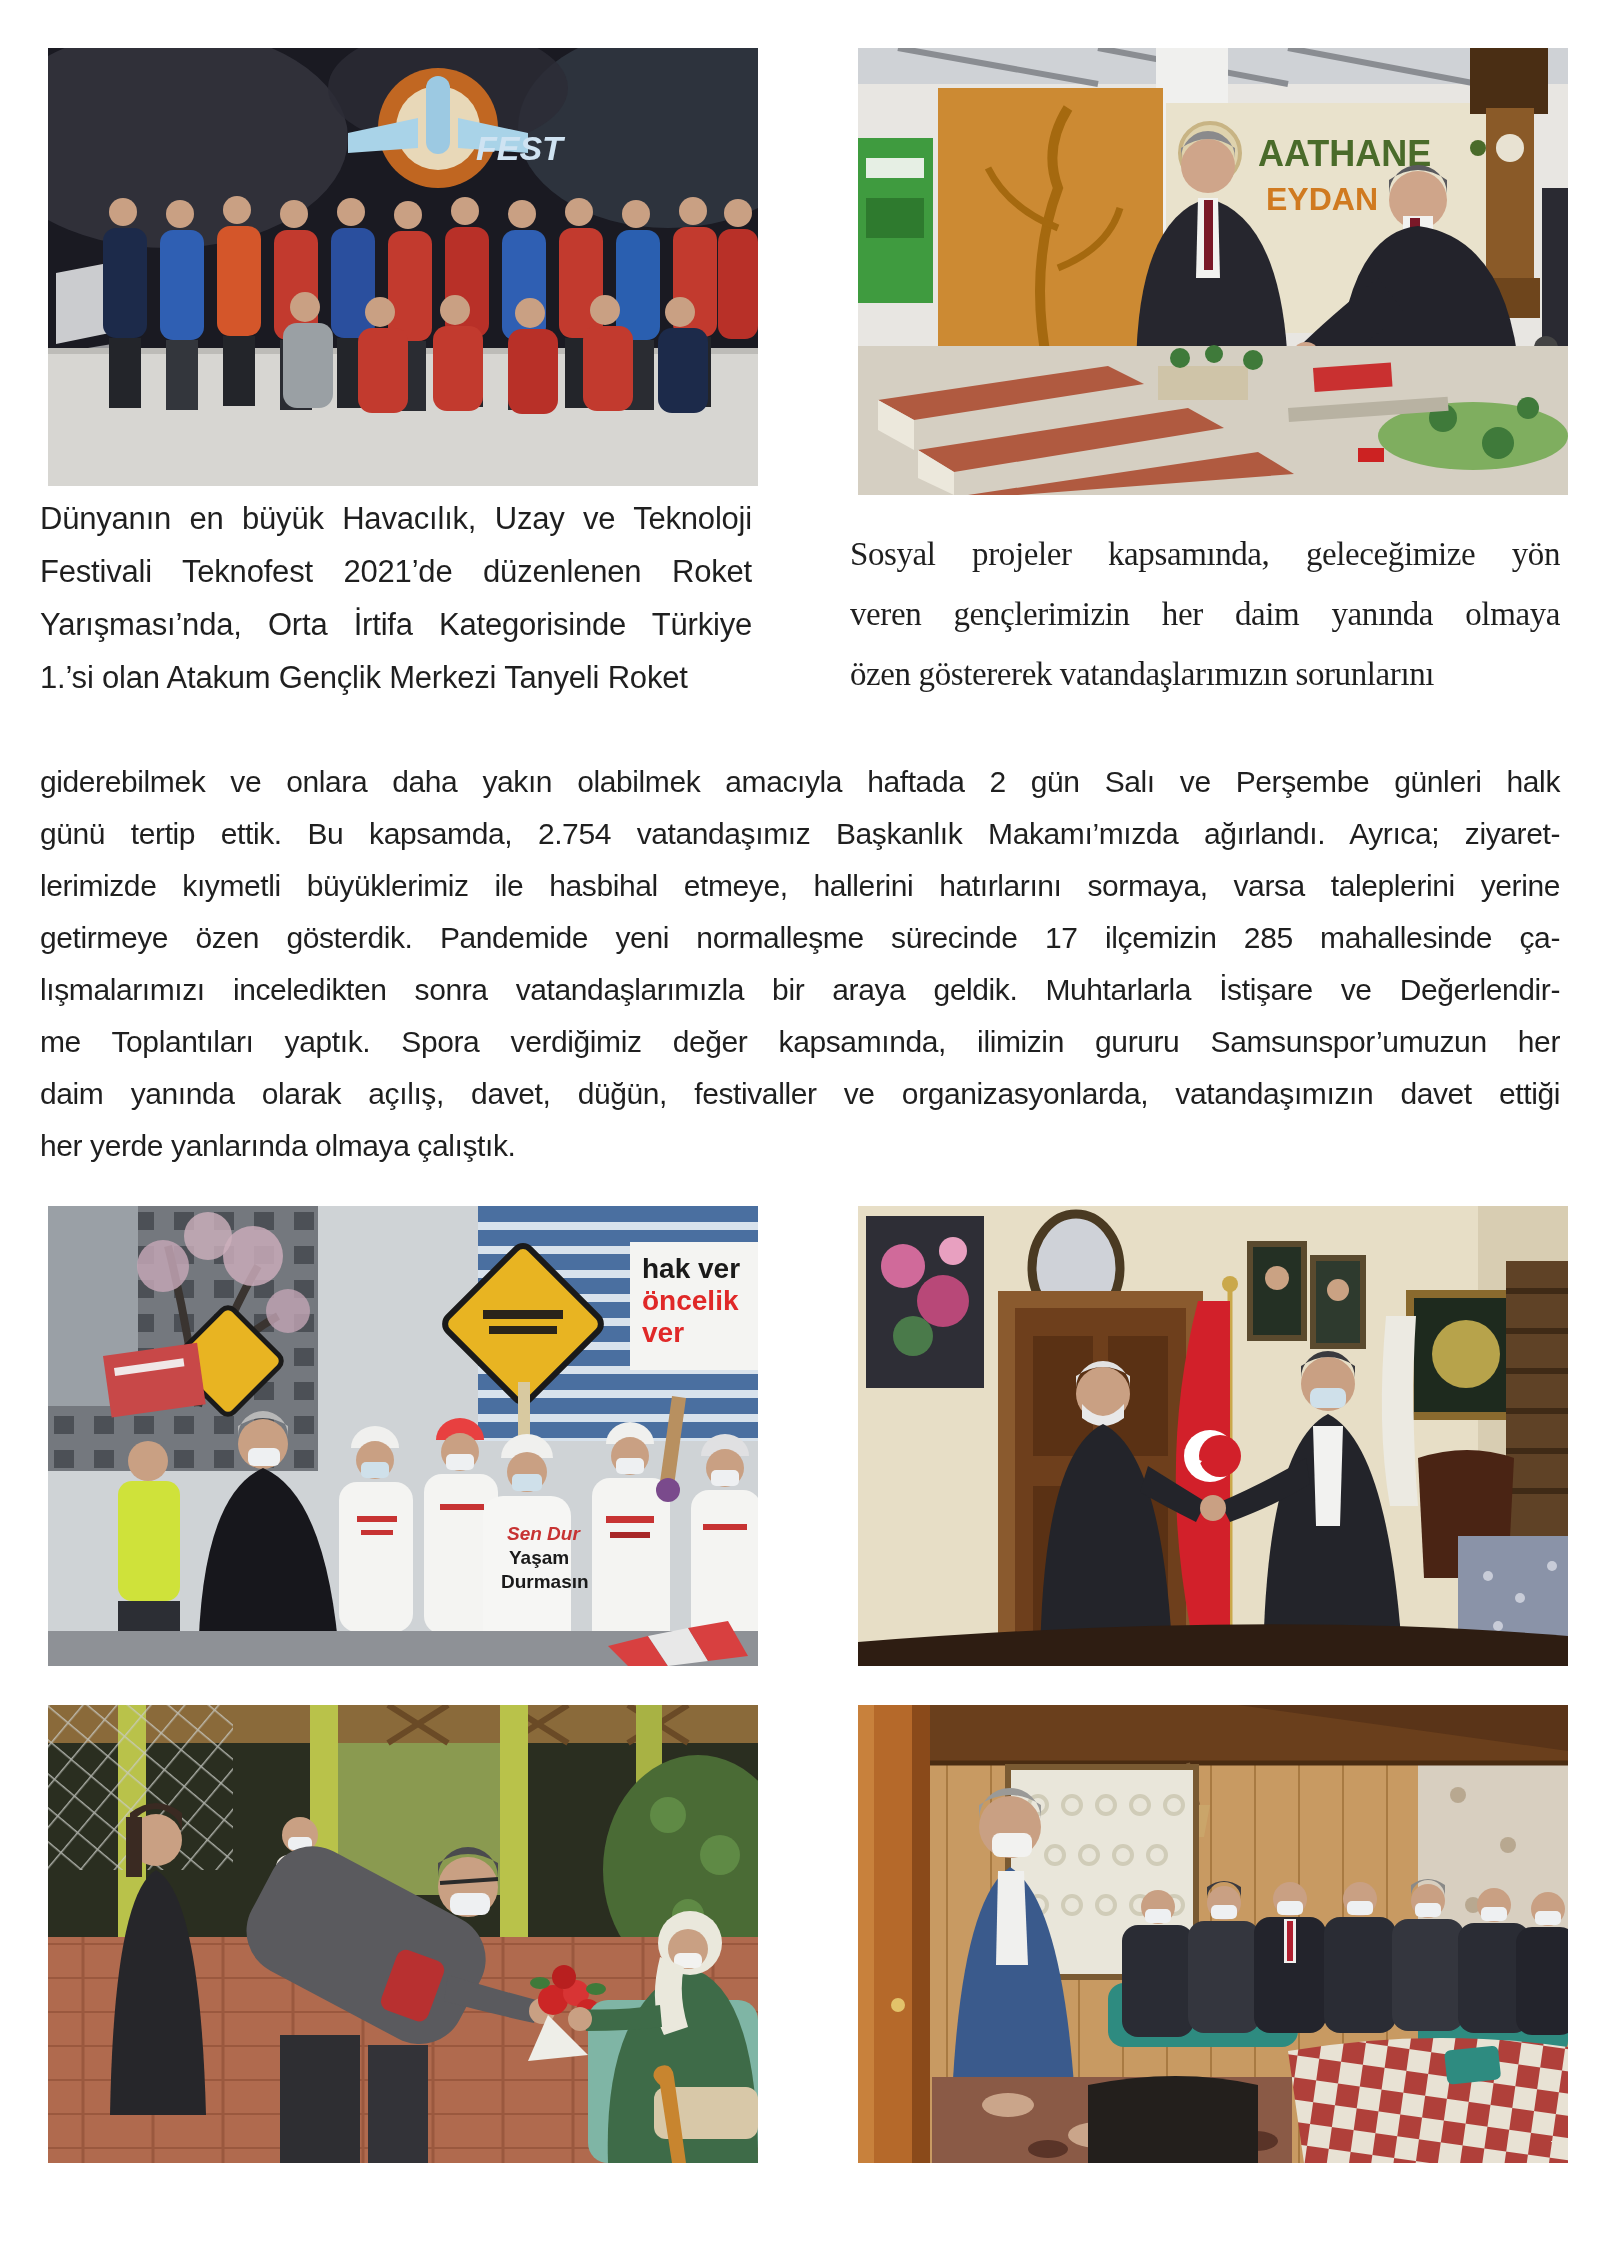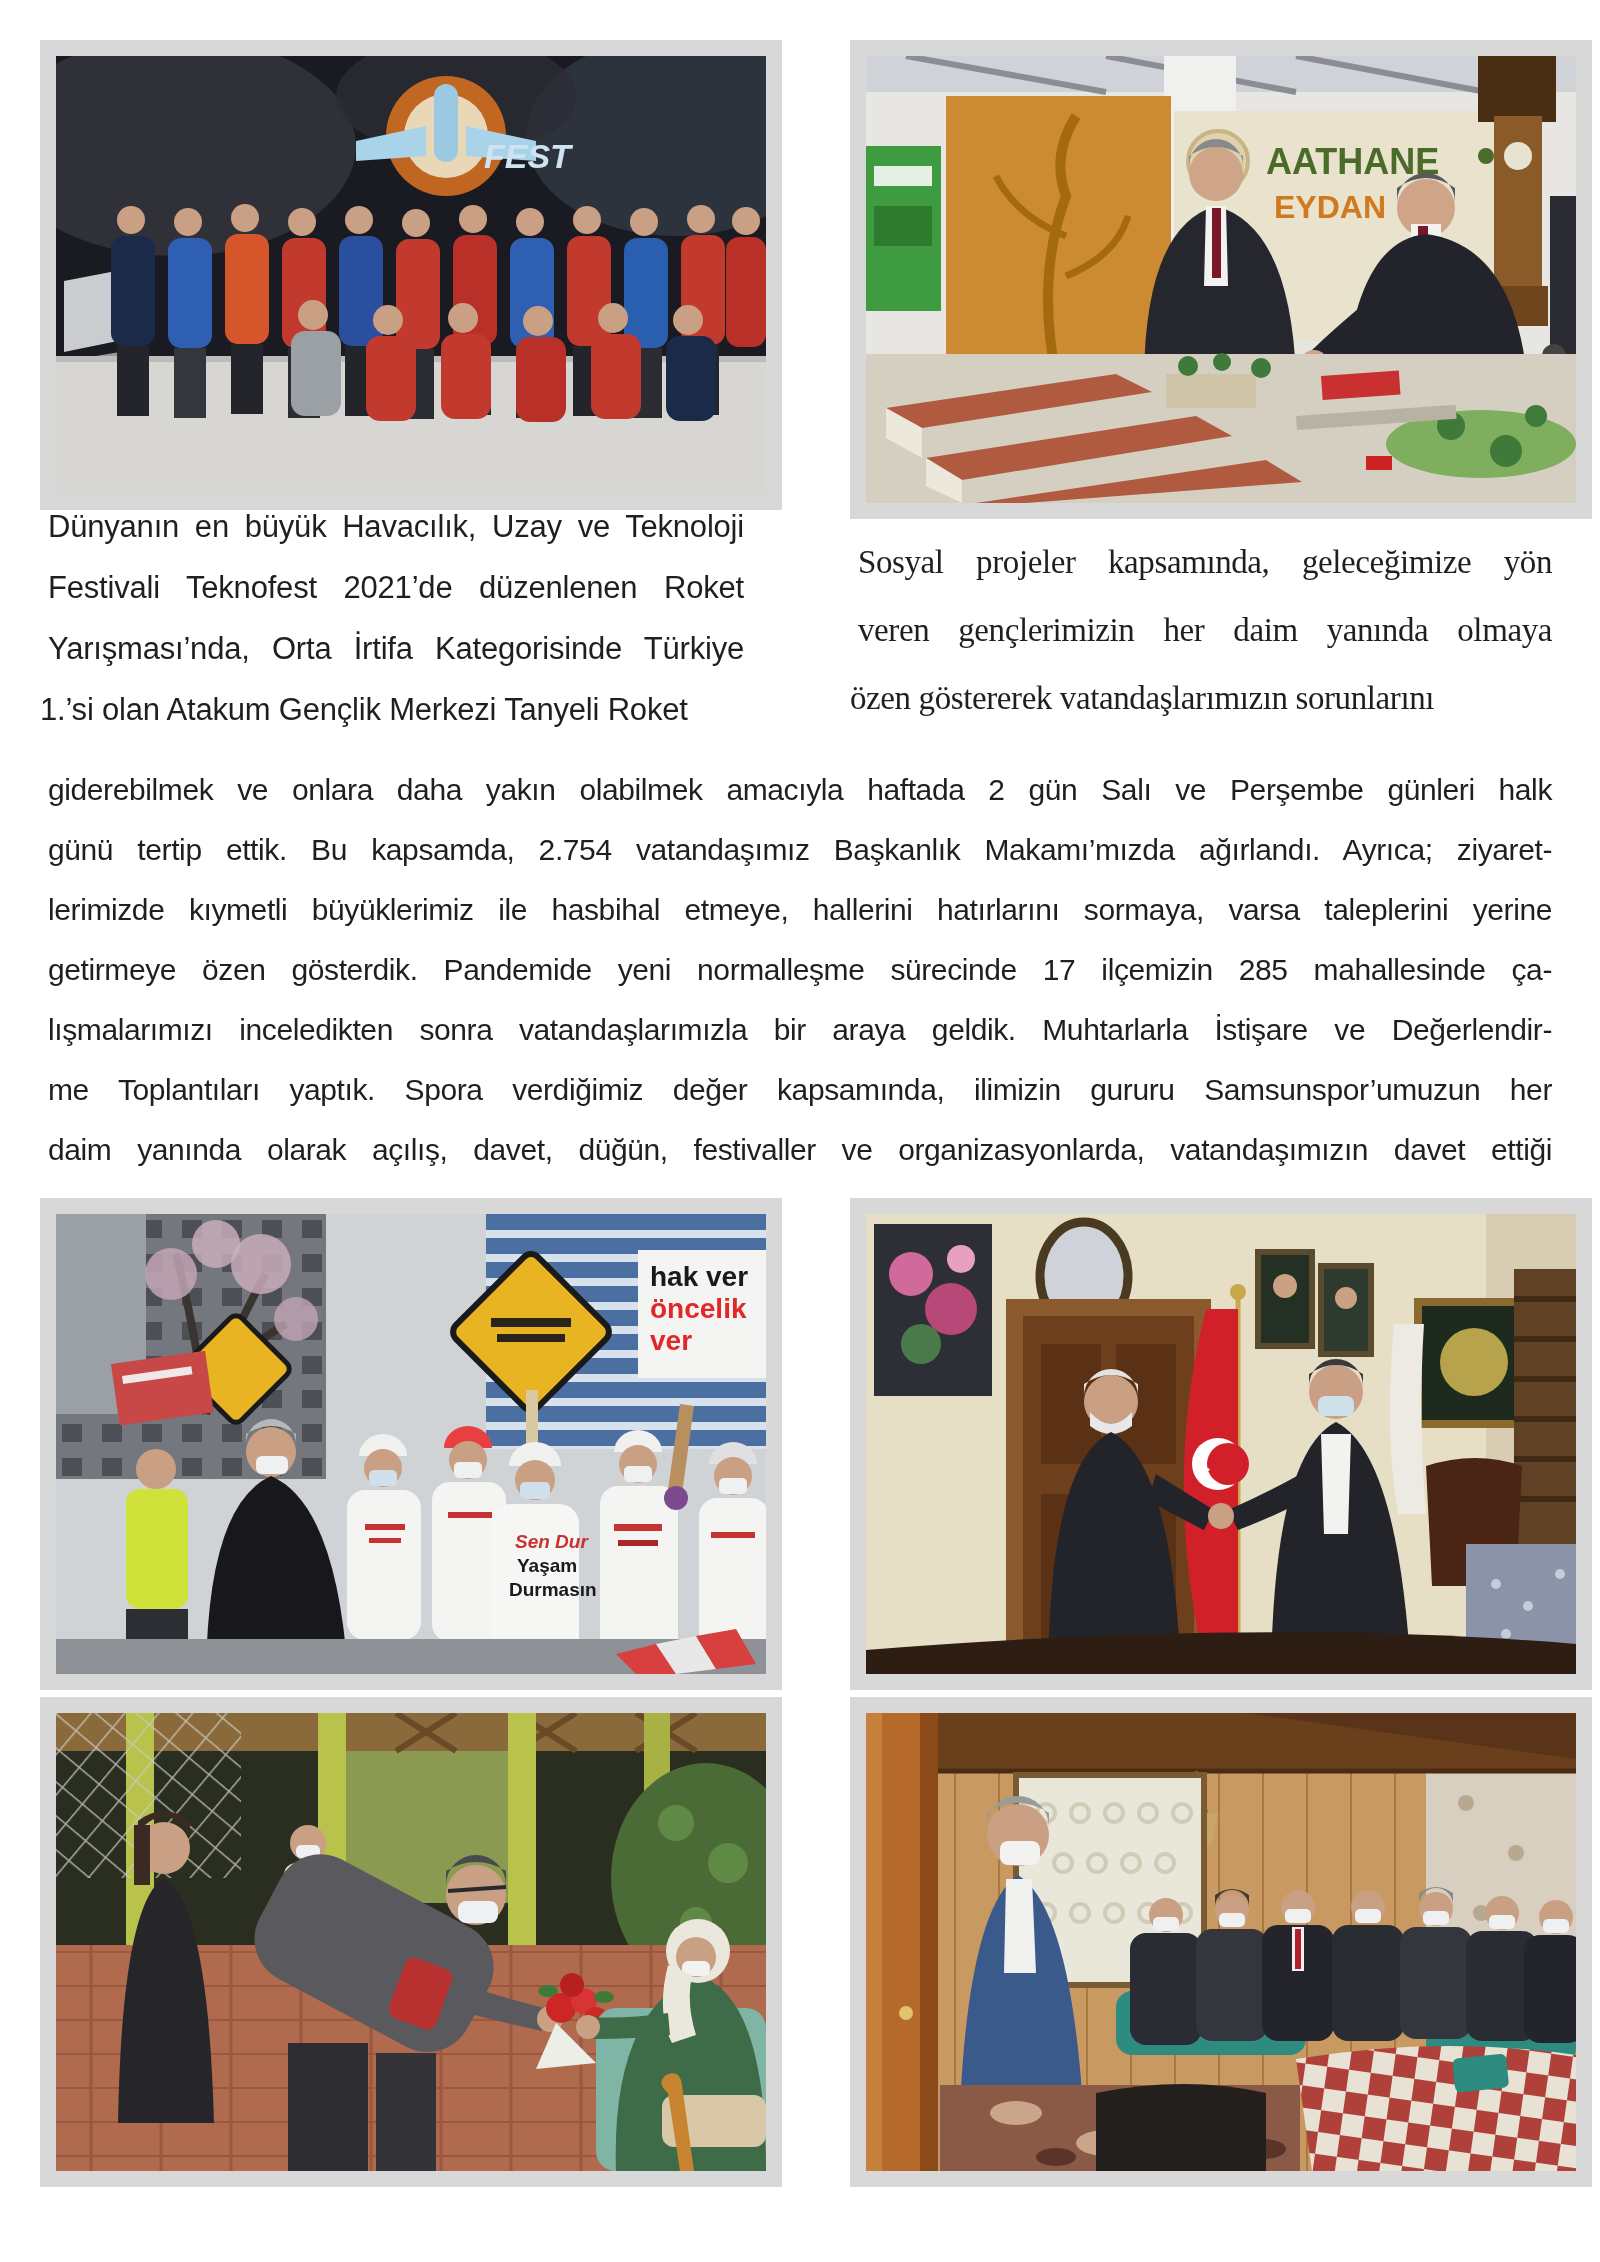--- a/index.html
+++ b/index.html
@@ -1,22 +1,22 @@
 <!DOCTYPE html>
 <html lang="tr"><head>
 <meta charset="utf-8">
 <title>Faaliyet Raporu Sayfası</title>
 <style>
   html,body{margin:0;padding:0;background:#ffffff;}
   body{font-family:"Liberation Sans",sans-serif;color:#1f1f1f;}
   .page{position:relative;width:1600px;height:2262px;background:#ffffff;overflow:hidden;}
-  .ph{position:absolute;margin:0;padding:16px;overflow:hidden;background:#d8d8d8;text-align:right;}
+  .ph{position:absolute;margin:8px;padding:0;overflow:hidden;background:#d8d8d8;text-align:right;}
   .ph svg{display:block;width:100%;height:100%;}
   .txtblock{position:absolute;}
-  .jl{margin:8px;text-align:justify;text-align-last:justify;}
+  .jl{margin:0;text-align:justify;text-align-last:justify;}
   .jl-last{margin:0;text-align:right;text-align-last:left;}
   .cap-left{width:712px;font-size:31px;line-height:53px;letter-spacing:-0.2px;}
   .cap-right{width:710px;font-size:33px;line-height:60px;letter-spacing:-0.4px;}
   .bodytext{width:1520px;font-size:30px;line-height:52px;letter-spacing:-0.4px;}
   .quote{width:1520px;font-size:32px;line-height:46px;letter-spacing:-0.4px;text-align:left;}
   svg text{font-family:"Liberation Sans",sans-serif;}
 </style>
 </head>
 <body>
 

